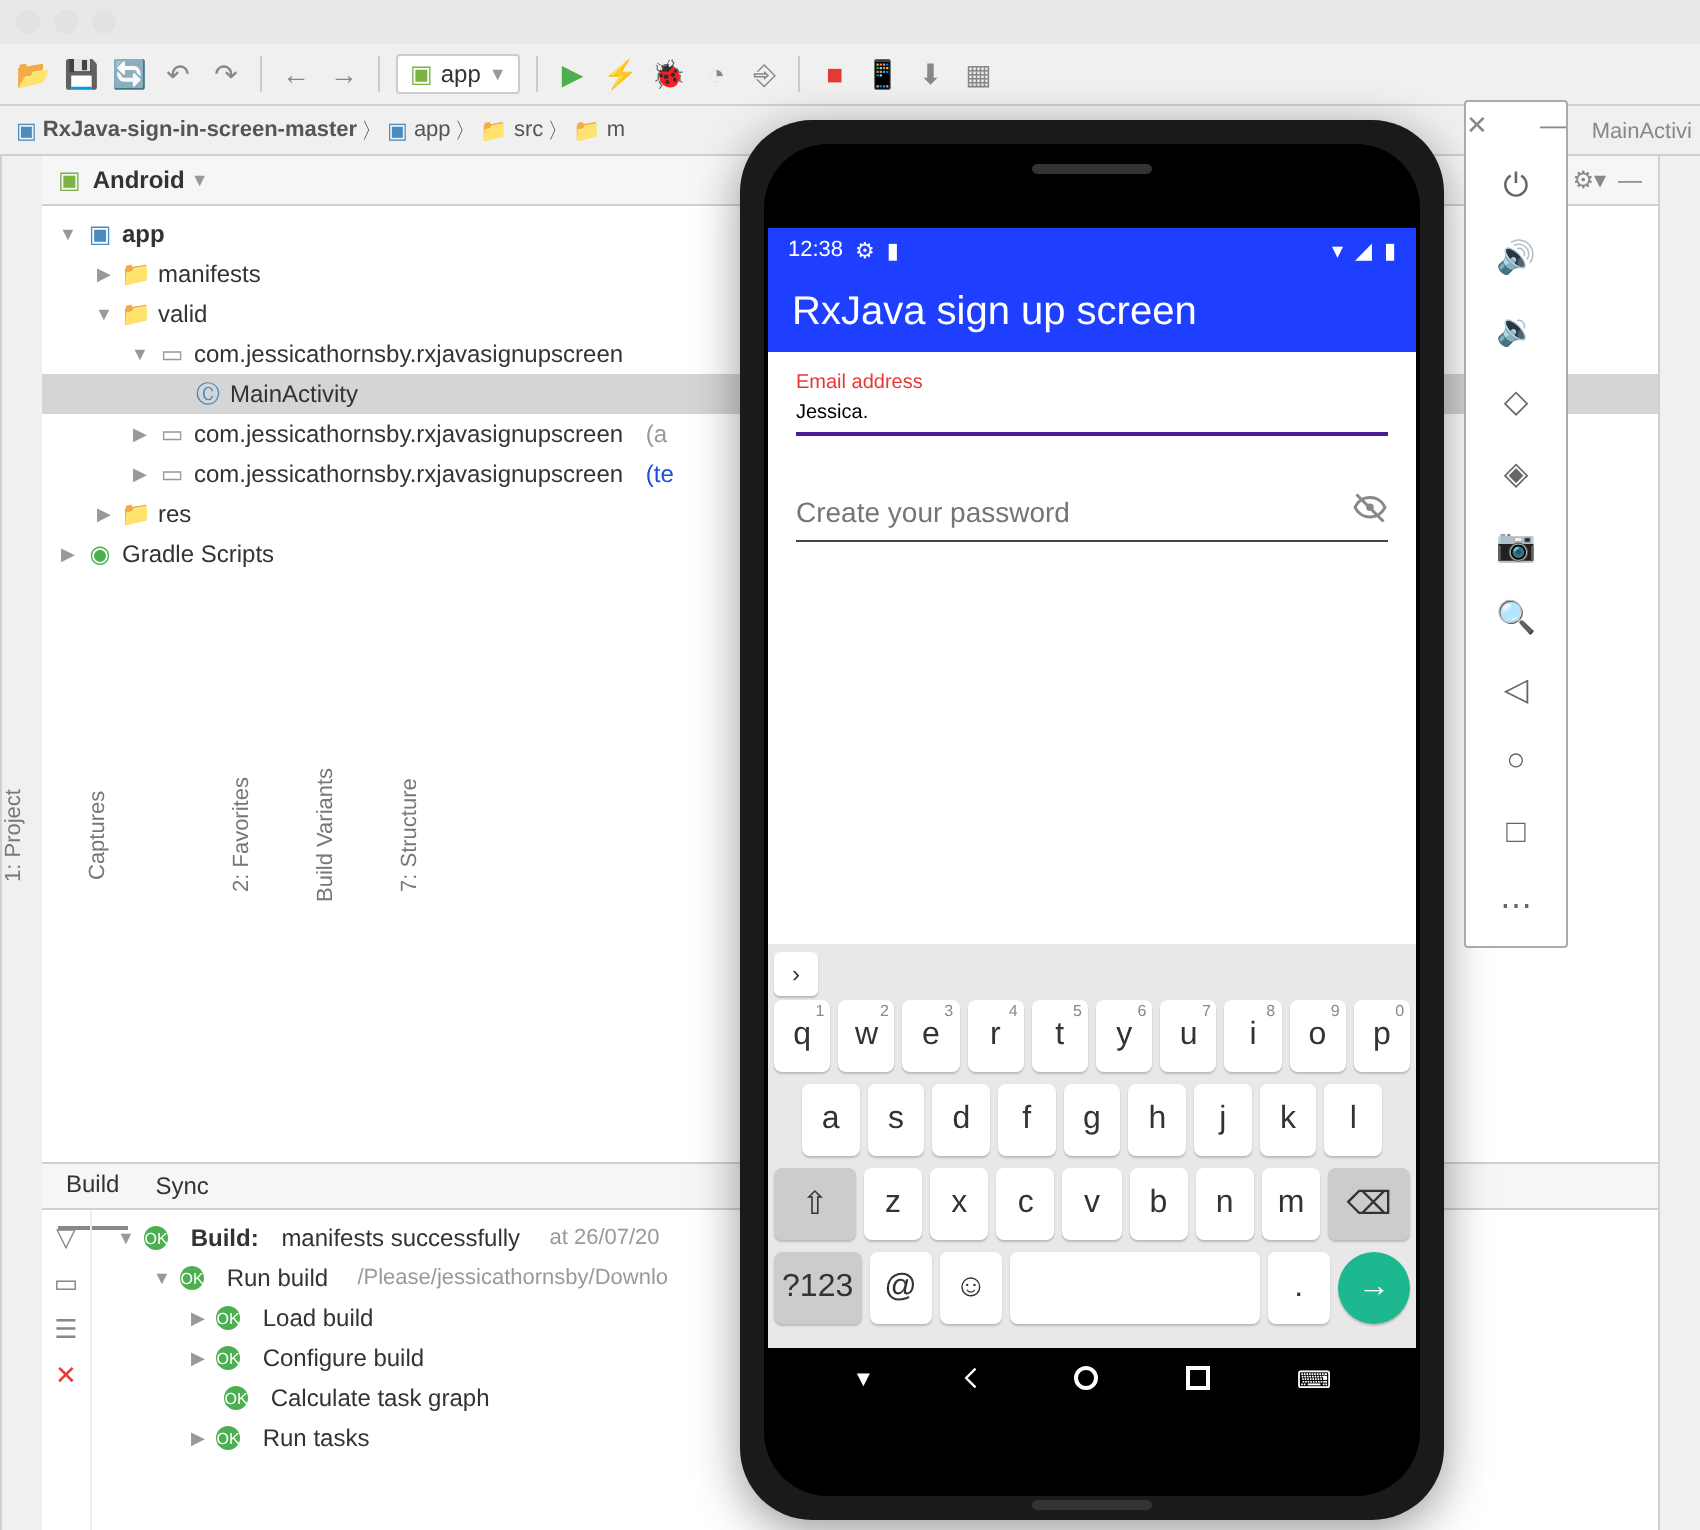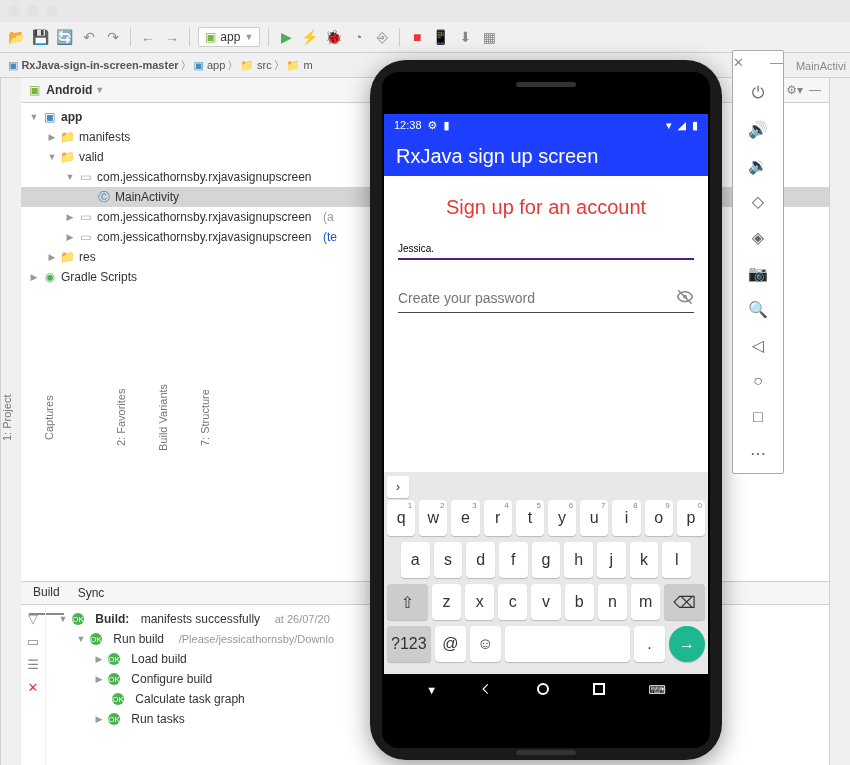--- a/index.html
+++ b/index.html
@@ -40,21 +40,21 @@
 .bphead .bt.active{border-bottom:2px solid #888}
 .bpbody{flex:1;display:flex}
 .bpicons{width:24px;border-right:1px solid #eee;display:flex;flex-direction:column;align-items:center;padding:6px 0;gap:8px;color:#888;font-size:13px}
 .bptree{flex:1;padding:4px;font-size:12px}
 .bptree .trow{height:20px}
 .okdot{width:12px;height:12px;border-radius:50%;background:#4caf50;color:#fff;font-size:8px;display:inline-flex;align-items:center;justify-content:center}
 .ts{color:#999;font-size:11px}
 .rightgutter{width:20px;background:#f0f0f0;border-left:1px solid #d0d0d0}
 
 .emulator{position:absolute;left:370px;top:60px;width:352px;height:700px;background:#1a1a1a;border-radius:36px;box-shadow:0 6px 24px rgba(0,0,0,.4);z-index:50}
-.emu-inner{position:absolute;left:12px;top:12px;right:12px;bottom:12px;border-radius:16px;background:#000;overflow:hidden}
+.emu-inner{position:absolute;left:12px;top:12px;right:12px;bottom:12px;border-radius:32px;background:#000;overflow:hidden}
 .speaker{position:absolute;top:22px;left:50%;transform:translateX(-50%);width:60px;height:5px;background:#333;border-radius:3px;z-index:2}
 .speaker2{position:absolute;bottom:5px;left:50%;transform:translateX(-50%);width:60px;height:5px;background:#333;border-radius:3px;z-index:2}
 .screen{position:absolute;left:2px;right:2px;top:42px;bottom:42px;background:#fff;display:flex;flex-direction:column}
 .statusbar{height:22px;background:#1e3fff;color:#fff;display:flex;align-items:center;padding:0 10px;font-size:11px;gap:6px}
 .statusbar .spacer{flex:1}
 .appbar{height:40px;background:#1e3fff;color:#fff;display:flex;align-items:center;padding:0 12px;font-size:20px;font-weight:500}
 .content{flex:1;background:#fff;padding:10px 14px 0;display:flex;flex-direction:column}
 .content h2{text-align:center;color:#e53935;font-weight:400;font-size:20px;margin:10px 0 20px}
 .field{margin-bottom:4px}
 .flabel{font-size:10px;color:#e53935}
@@ -247,22 +247,22 @@
           <span>▮</span>
           <span class="spacer"></span>
           <span>▾</span>
           <span>◢</span>
           <span>▮</span>
         </div>
         <div class="appbar">
             <span>RxJava sign up screen</span>
           </div>
         <div class="content">
-          <h2>Sign up for an account</h2>
           <div class="field">
+            <div class="flabel">Email address</div>
             <input class="finput" value="Jessica." style="">
           </div>
           <div class="field2">
             <input placeholder="Create your password" style="">
             <span class="eye">
               <svg width="18" height="18" viewBox="0 0 24 24">
                   <path fill="#888" d="M12 6a9.77 9.77 0 018.82 5.5A9.77 9.77 0 0112 17a9.77 9.77 0 01-8.82-5.5A9.77 9.77 0 0112 6m0-2C7 4 2.73 7.11 1 11.5 2.73 15.89 7 19 12 19s9.27-3.11 11-7.5C21.27 7.11 17 4 12 4zm0 5a2.5 2.5 0 010 5 2.5 2.5 0 010-5z"></path>
                   <line x1="3" y1="3" x2="21" y2="21" stroke="#888" stroke-width="2"></line>
                 </svg>
             </span>

